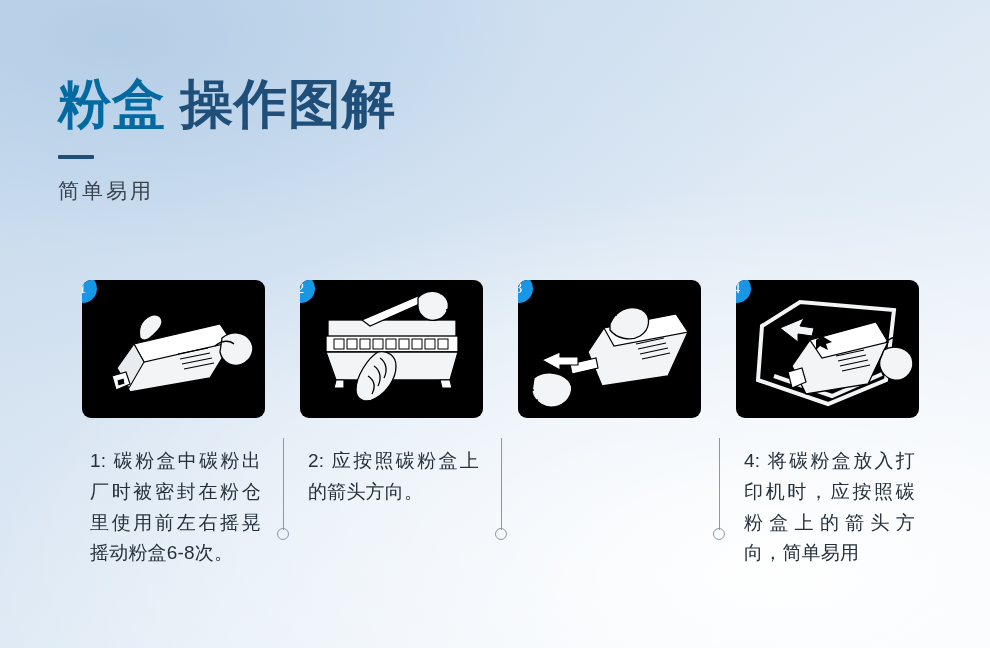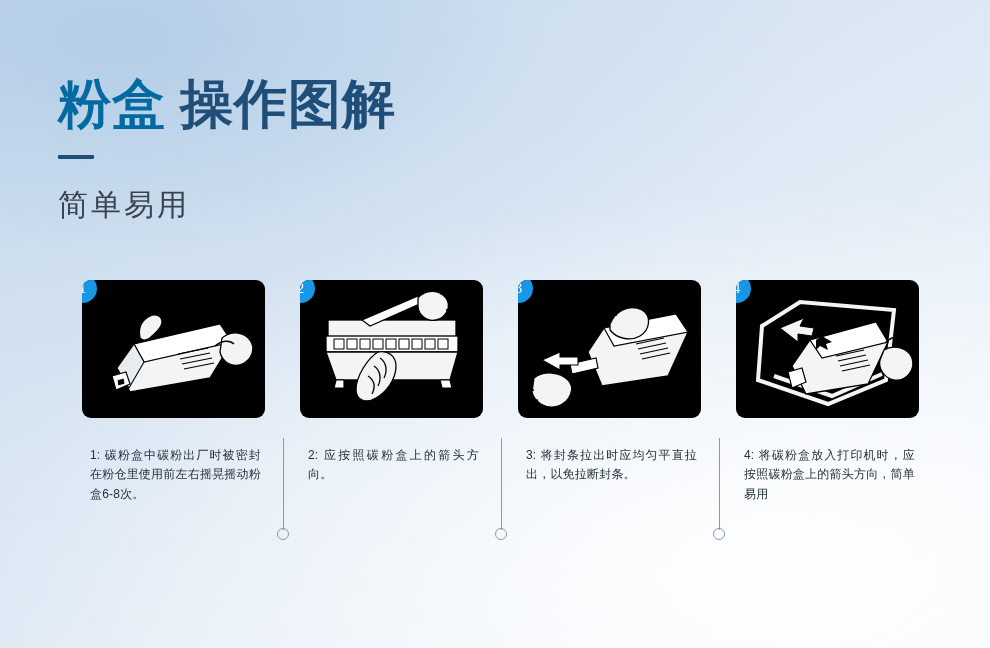--- a/index.html
+++ b/index.html
@@ -45,22 +45,22 @@
 
   .divider-bar {
     width: 36px;
     height: 4px;
     background: #1f4e79;
     margin-top: 22px;
     border-radius: 1px;
   }
 
   .subtitle {
-    margin-top: 26px;
-    font-size: 30px;
+    margin-top: 18px;
+    font-size: 21px;
     color: #3a4450;
     letter-spacing: 3px;
     font-weight: 400;
   }
 
   
   .steps {
     position: absolute;
     left: 82px;
     top: 280px;
@@ -98,21 +98,21 @@
     font-size: 15px;
     line-height: 29px;
     text-align: center;
     font-weight: 400;
     z-index: 4;
     font-family: "Liberation Serif", serif;
   }
 
   .caption {
     margin-top: 28px;
-    font-size: 12px;
+    font-size: 19px;
     line-height: 1.62;
     color: #25303b;
     text-align: justify;
     text-align-last: left;
     padding-left: 8px;
     padding-right: 4px;
     letter-spacing: 0.2px;
   }
 
   
@@ -272,21 +272,20 @@
 
             <path d="M16,98 C26,90 42,92 50,100 C58,108 52,122 40,126 C28,130 16,122 14,112 Z" fill="#f2f4f5" stroke="#000" stroke-width="1.3"></path>
             <g fill="none" stroke="#000" stroke-width="1.5">
               <path d="M14,100 C6,98 0,102 -2,108"></path>
               <path d="M16,110 C8,110 2,114 0,120"></path>
               <path d="M20,120 C12,122 6,126 4,132"></path>
             </g>
           </g>
         </svg>
       </div>
-      <div class="caption">3: 将封条拉出时应均匀平直拉出，以免拉断封条。</div>
       <div class="connector">
         <div class="line"></div>
         <div class="dot"></div>
       </div>
     </div>
 
     <div class="step">
       <div class="panel">
         <div class="badge">4</div>
         <svg viewBox="0 0 183 138">

